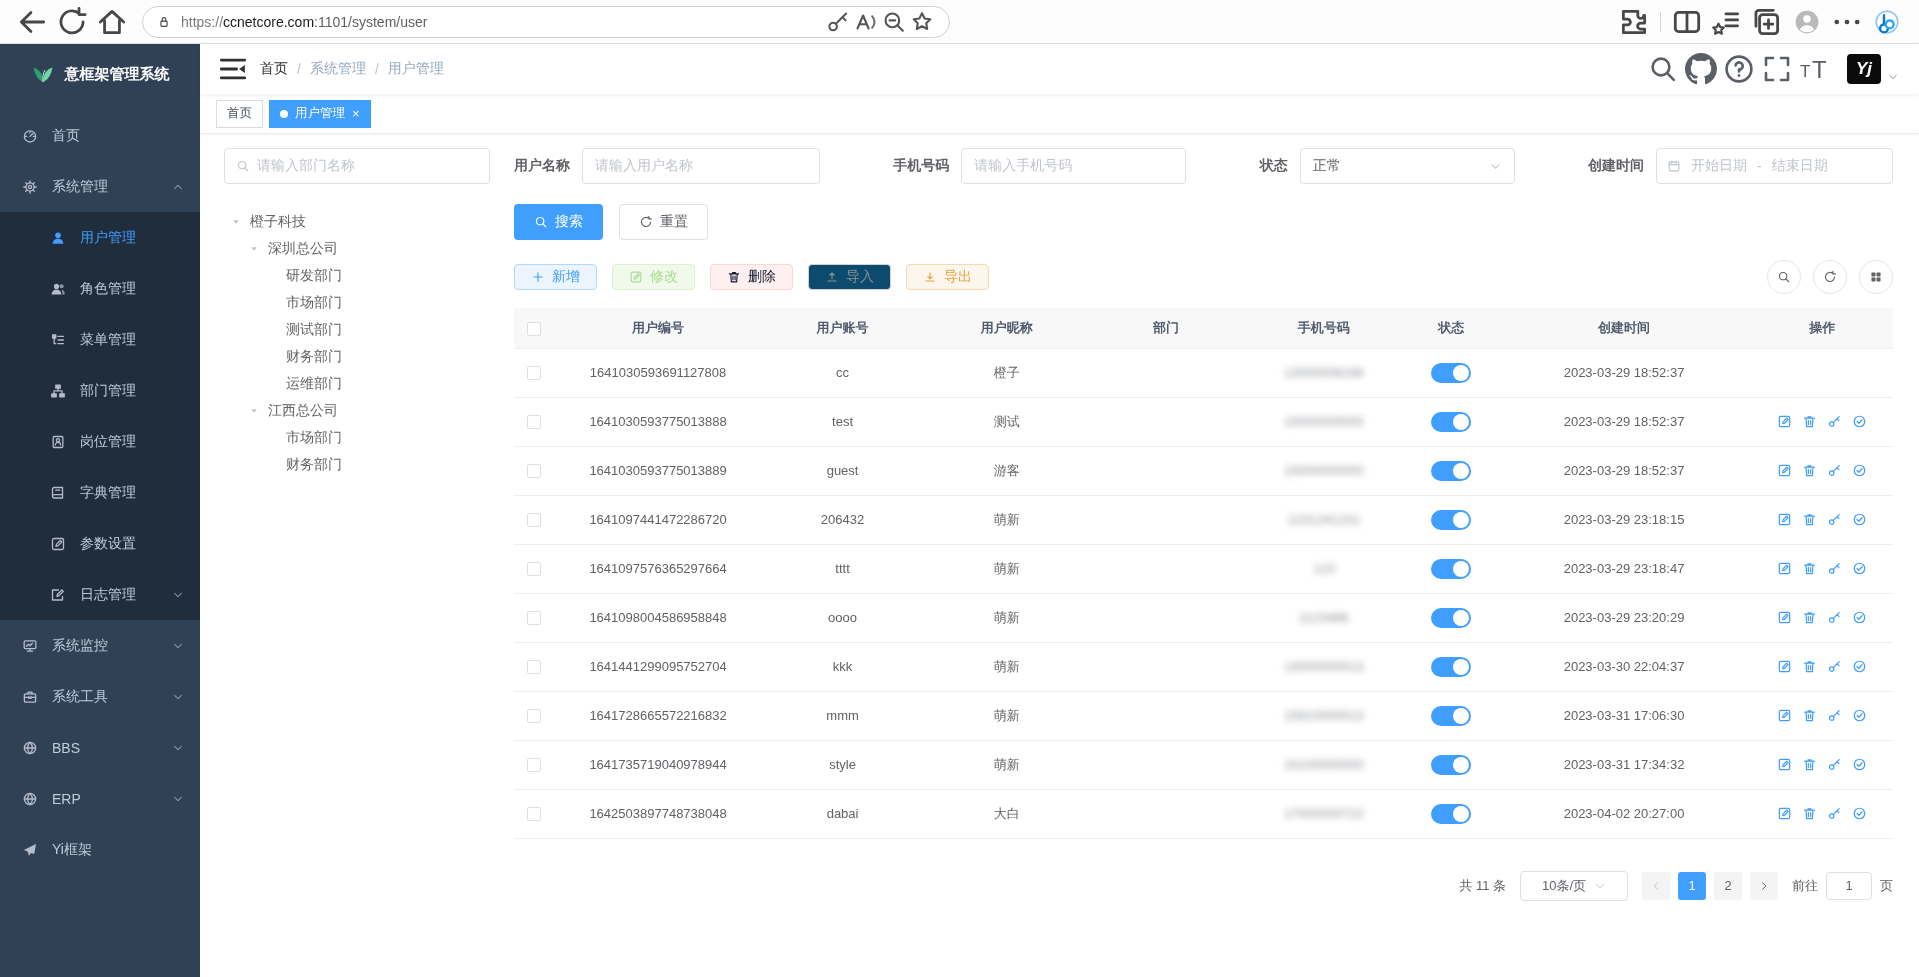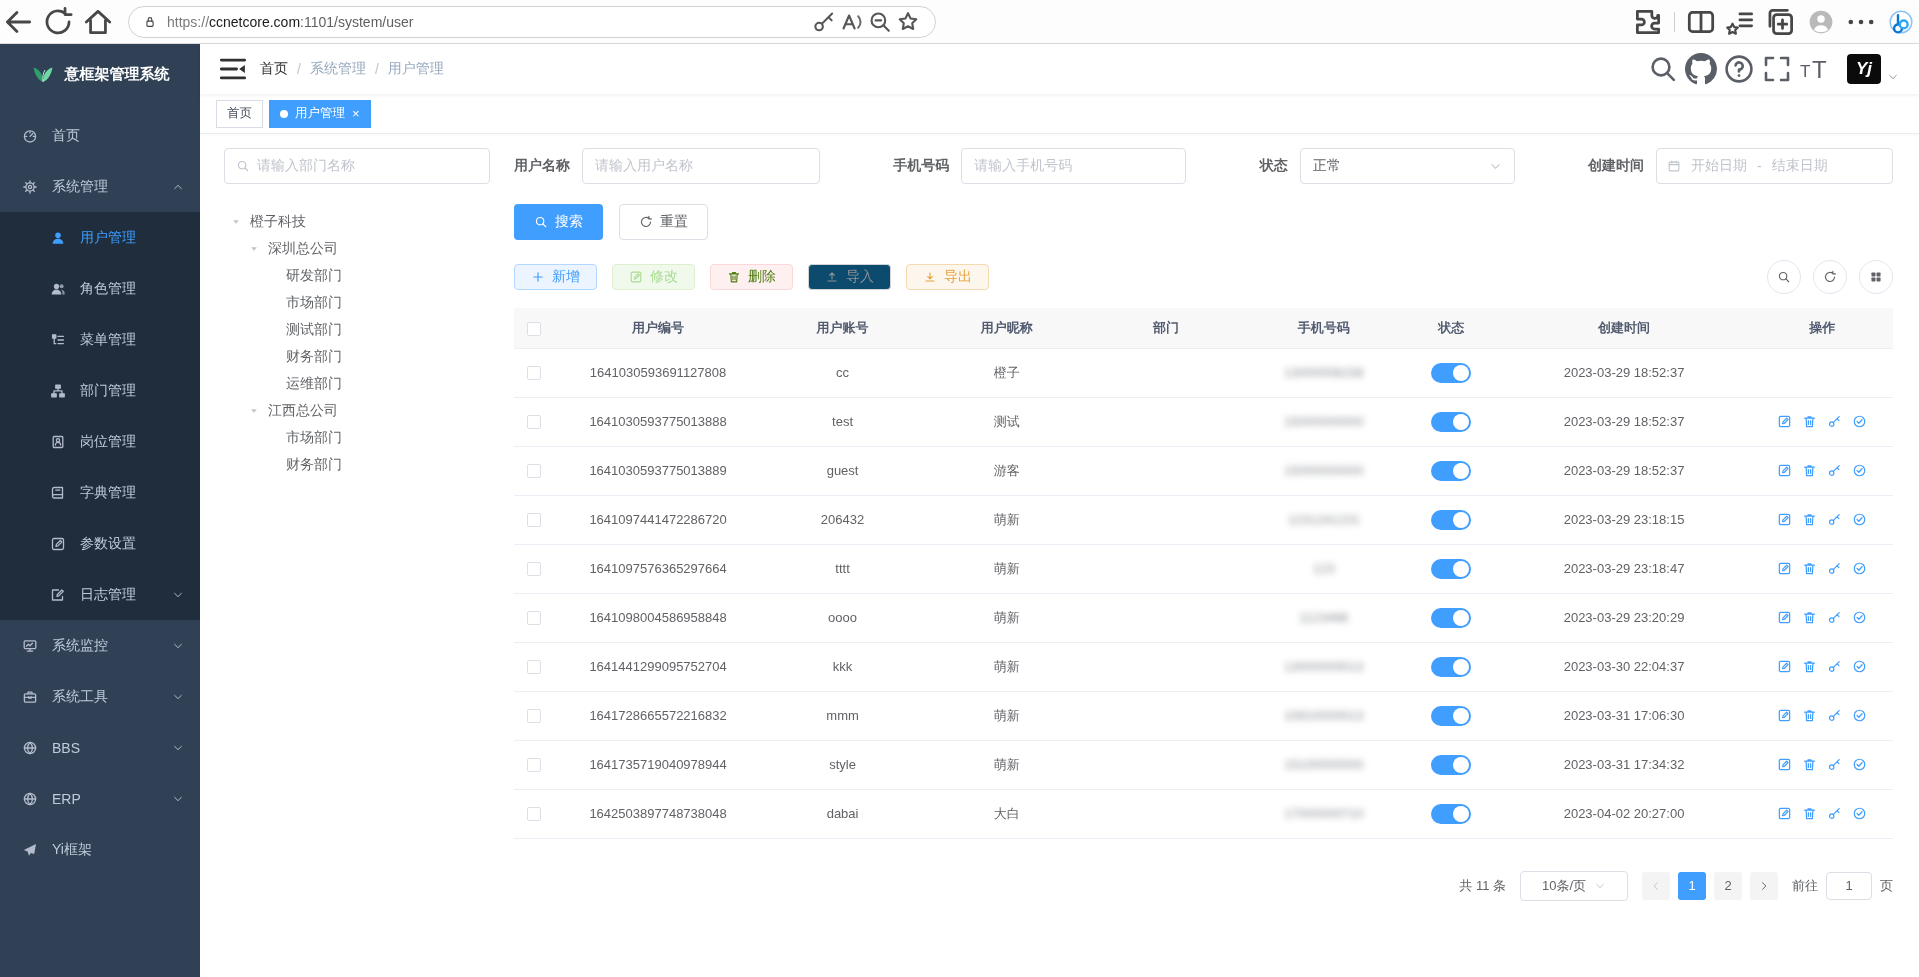--- a/index.html
+++ b/index.html
@@ -5,21 +5,21 @@
   * { box-sizing: border-box; margin: 0; padding: 0; }
   html,body { width:1919px; height:977px; overflow:hidden; background:#fff;
     font-family:"Liberation Sans","DejaVu Sans",sans-serif; font-size:14px; color:#606266; }
   .icon { display:inline-flex; align-items:center; justify-content:center; width:16px; height:16px; flex:none; }
   .icon svg { width:100%; height:100%; display:block; }
   .i14 { width:14px; height:14px; } .i12 { width:12px; height:12px; } .i18 { width:18px; height:18px; }
   .i20 { width:20px; height:20px; } .i24 { width:24px; height:24px; }
 
   
   .browser-bar { height:44px; background:#fdfdfd; border-bottom:1px solid #dcdcdc;
-    display:flex; align-items:center; padding:0 0; gap:4px; color:#474747; }
+    display:flex; align-items:center; padding:0 14px; gap:4px; color:#474747; }
   .bicon { width:36px; height:34px; border-radius:6px; display:flex; align-items:center; justify-content:center; color:#474747; }
   .url-pill { width:808px; height:32px; background:#fff; border:1px solid #d2d2d2; border-radius:16px;
     display:flex; align-items:center; padding:0 14px; gap:10px; margin:0 8px; }
   .url-text { font-size:14px; white-space:nowrap; }
   .url-text .scheme { color:#7a7a7a; } .url-text .host { color:#1b1b1b; } .url-text .rest { color:#5f5f5f; }
   .pill-spacer { flex:1; }
   .pill-ico { width:26px; height:26px; display:flex; align-items:center; justify-content:center; color:#565656; }
   .b-spacer { flex:1; }
   .b-divider { width:1px; height:20px; background:#d0d0d0; margin:0 4px; }
   .avatar-circle { width:26px; height:26px; border-radius:50%; overflow:hidden; }
@@ -90,21 +90,21 @@
   .btn { height:36px; border-radius:4px; padding:0 19px; display:inline-flex; align-items:center; gap:7px;
     font-size:14px; cursor:pointer; border:1px solid transparent; }
   .btn-search { background:#409eff; color:#fff; }
   .btn-reset { background:#fff; border-color:#dcdfe6; color:#606266; }
 
   .action-row { display:flex; align-items:center; gap:15px; margin-bottom:14px; }
   .abtn { height:26px; border-radius:4px; padding:0 16px; display:inline-flex; align-items:center; gap:7px;
     font-size:14px; cursor:pointer; border:1px solid; background:#fff; }
   .abtn.primary { background:#ecf5ff; border-color:#b3d8ff; color:#409eff; }
   .abtn.success { background:#f0f9eb; border-color:#dcf0cd; color:#a8dc92; }
-  .abtn.danger  { background:#fef0f0; border-color:#fcd7d7; color:#4d7c0f; }
+  .abtn.danger  { background:#fef0f0; border-color:#fcd7d7; color:#0f172a; }
   .abtn.info    { background:#0c4a6e; border-color:#d3d4d6; color:#8e9297; }
   .abtn.warning { background:#fdf6ec; border-color:#f5dab1; color:#e6a23c; }
   .action-spacer { flex:1; }
   .circle-btn { width:34px; height:34px; border-radius:50%; border:1px solid #e4e6ef; background:#fff;
     color:#606266; display:flex; align-items:center; justify-content:center; margin-left:12px; cursor:pointer; }
 
   
   table.grid { width:100%; border-collapse:collapse; table-layout:fixed; font-size:13px; }
   .grid th { background:#f8f8f9; color:#515a6e; font-weight:bold; height:40px; text-align:center; }
   .grid td { height:49px; border-bottom:1px solid #ebeef5; text-align:center; color:#606266; }

